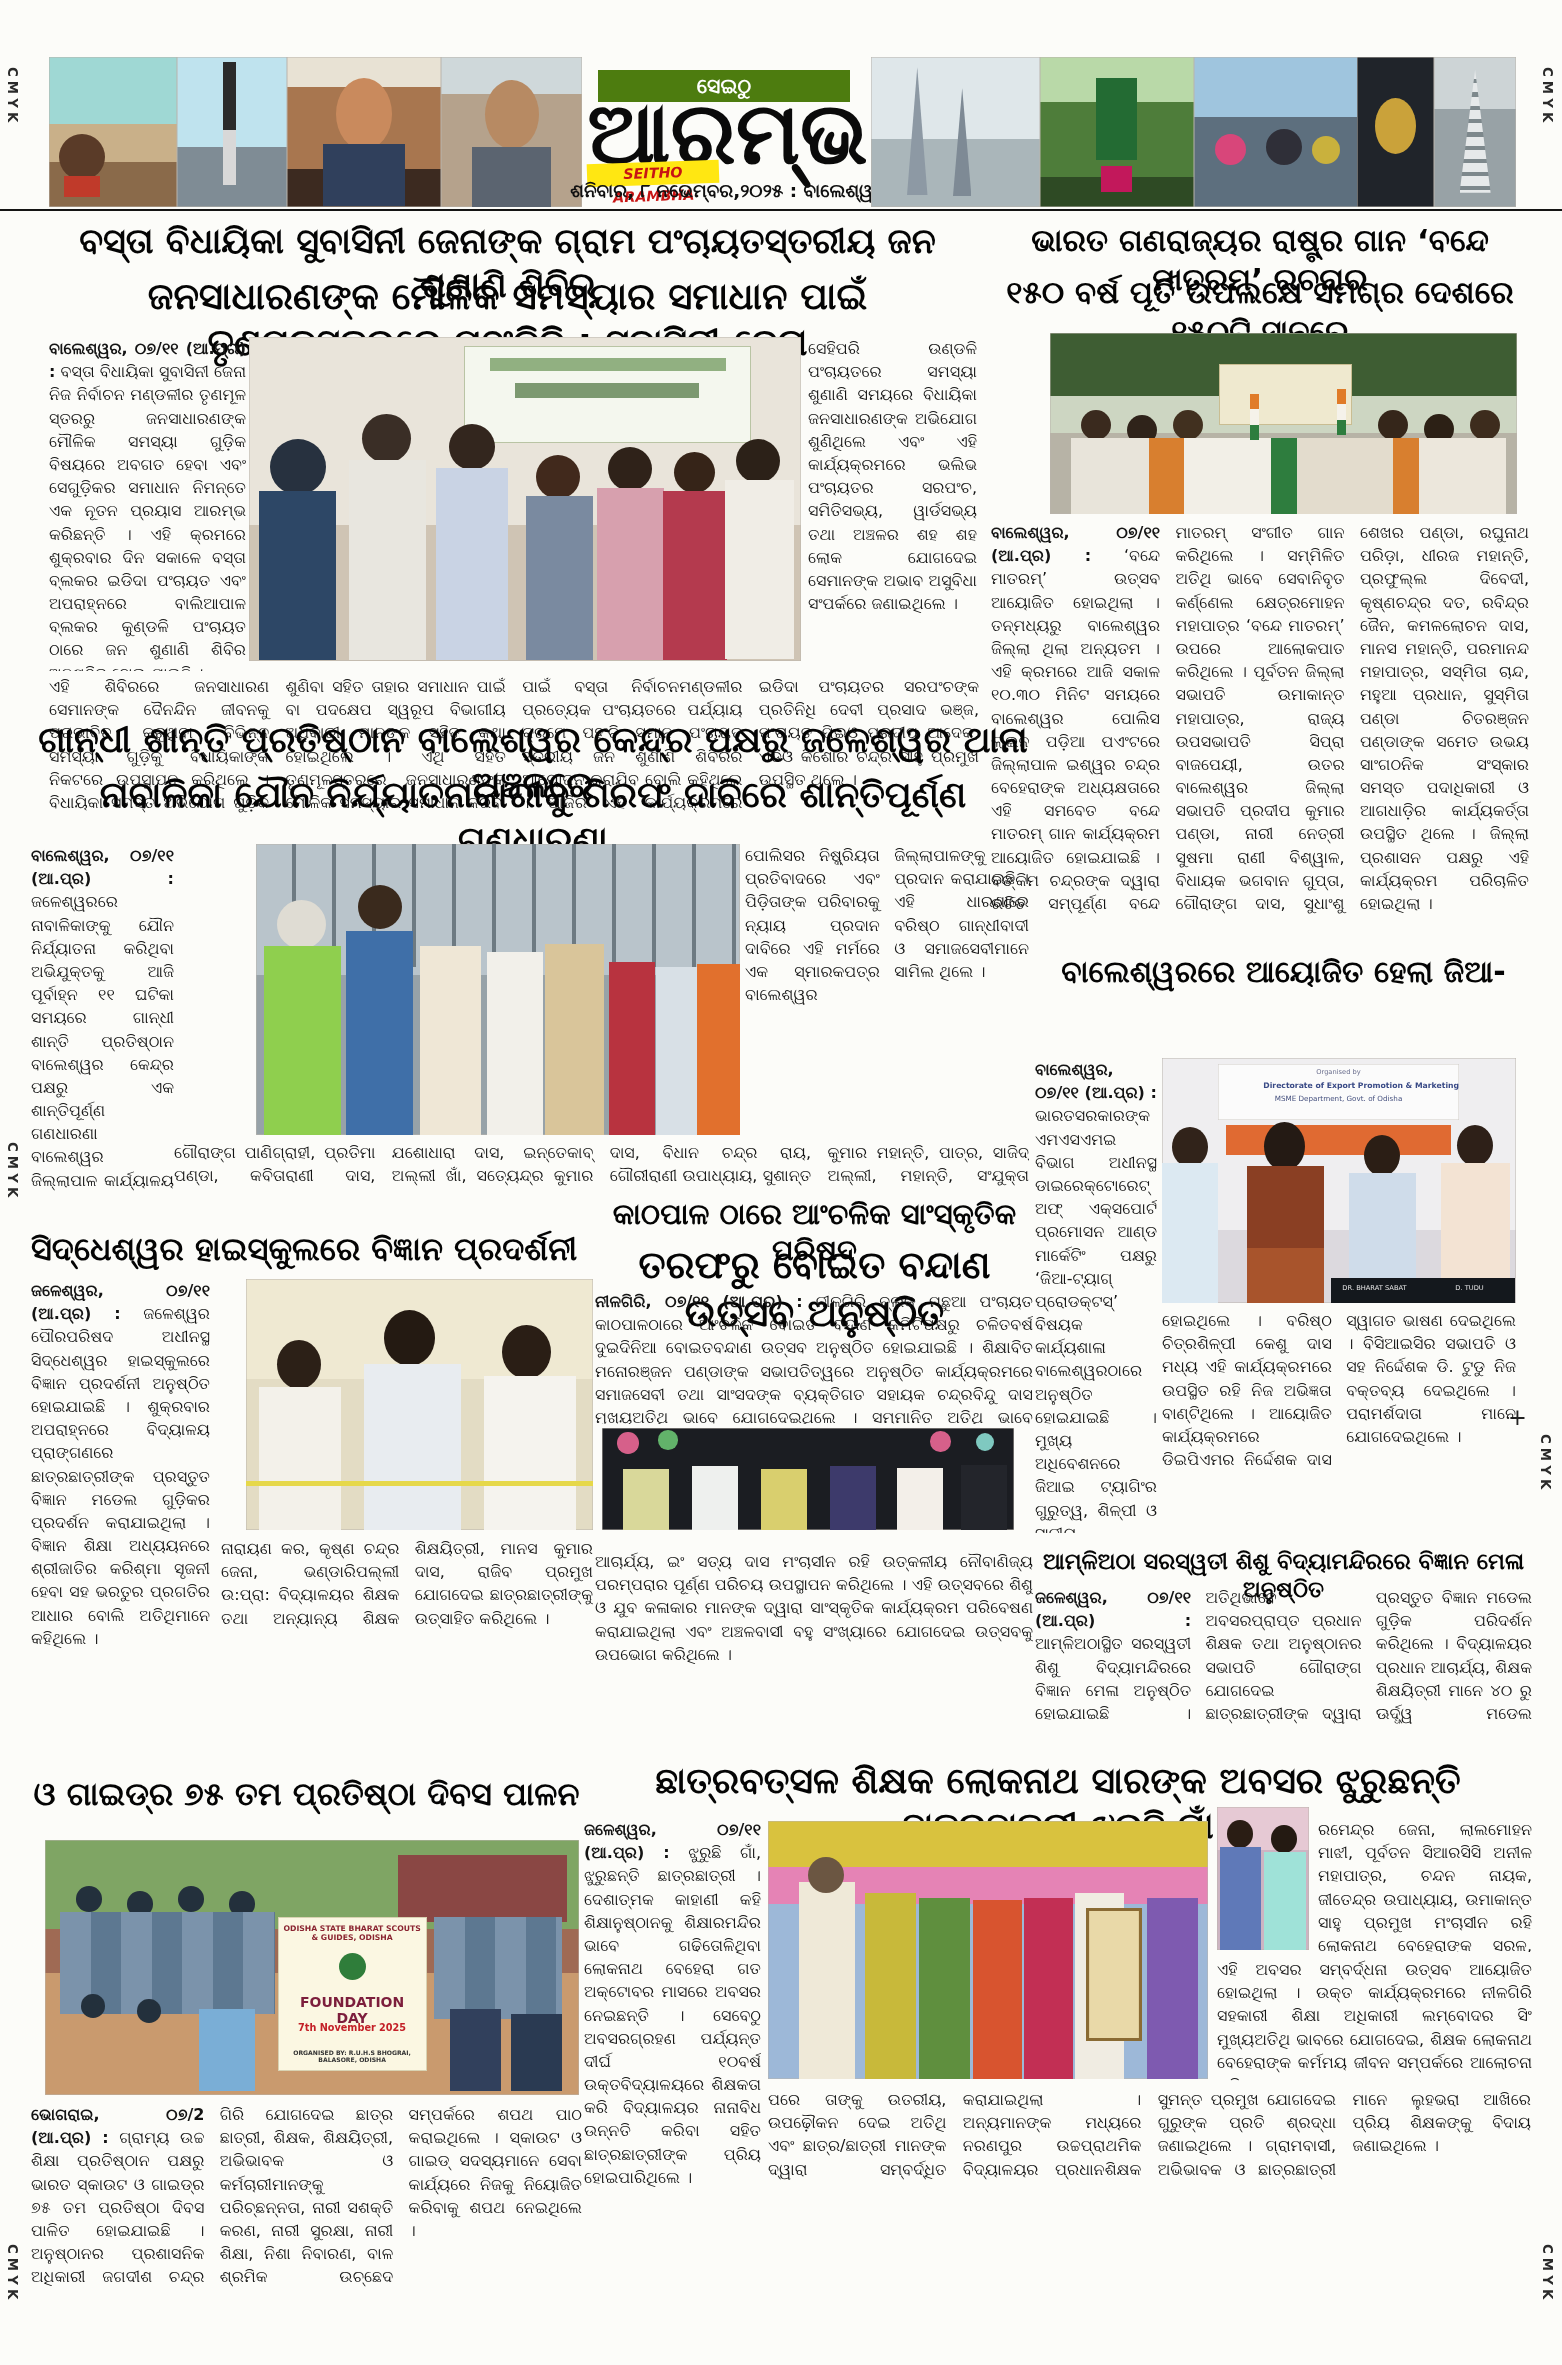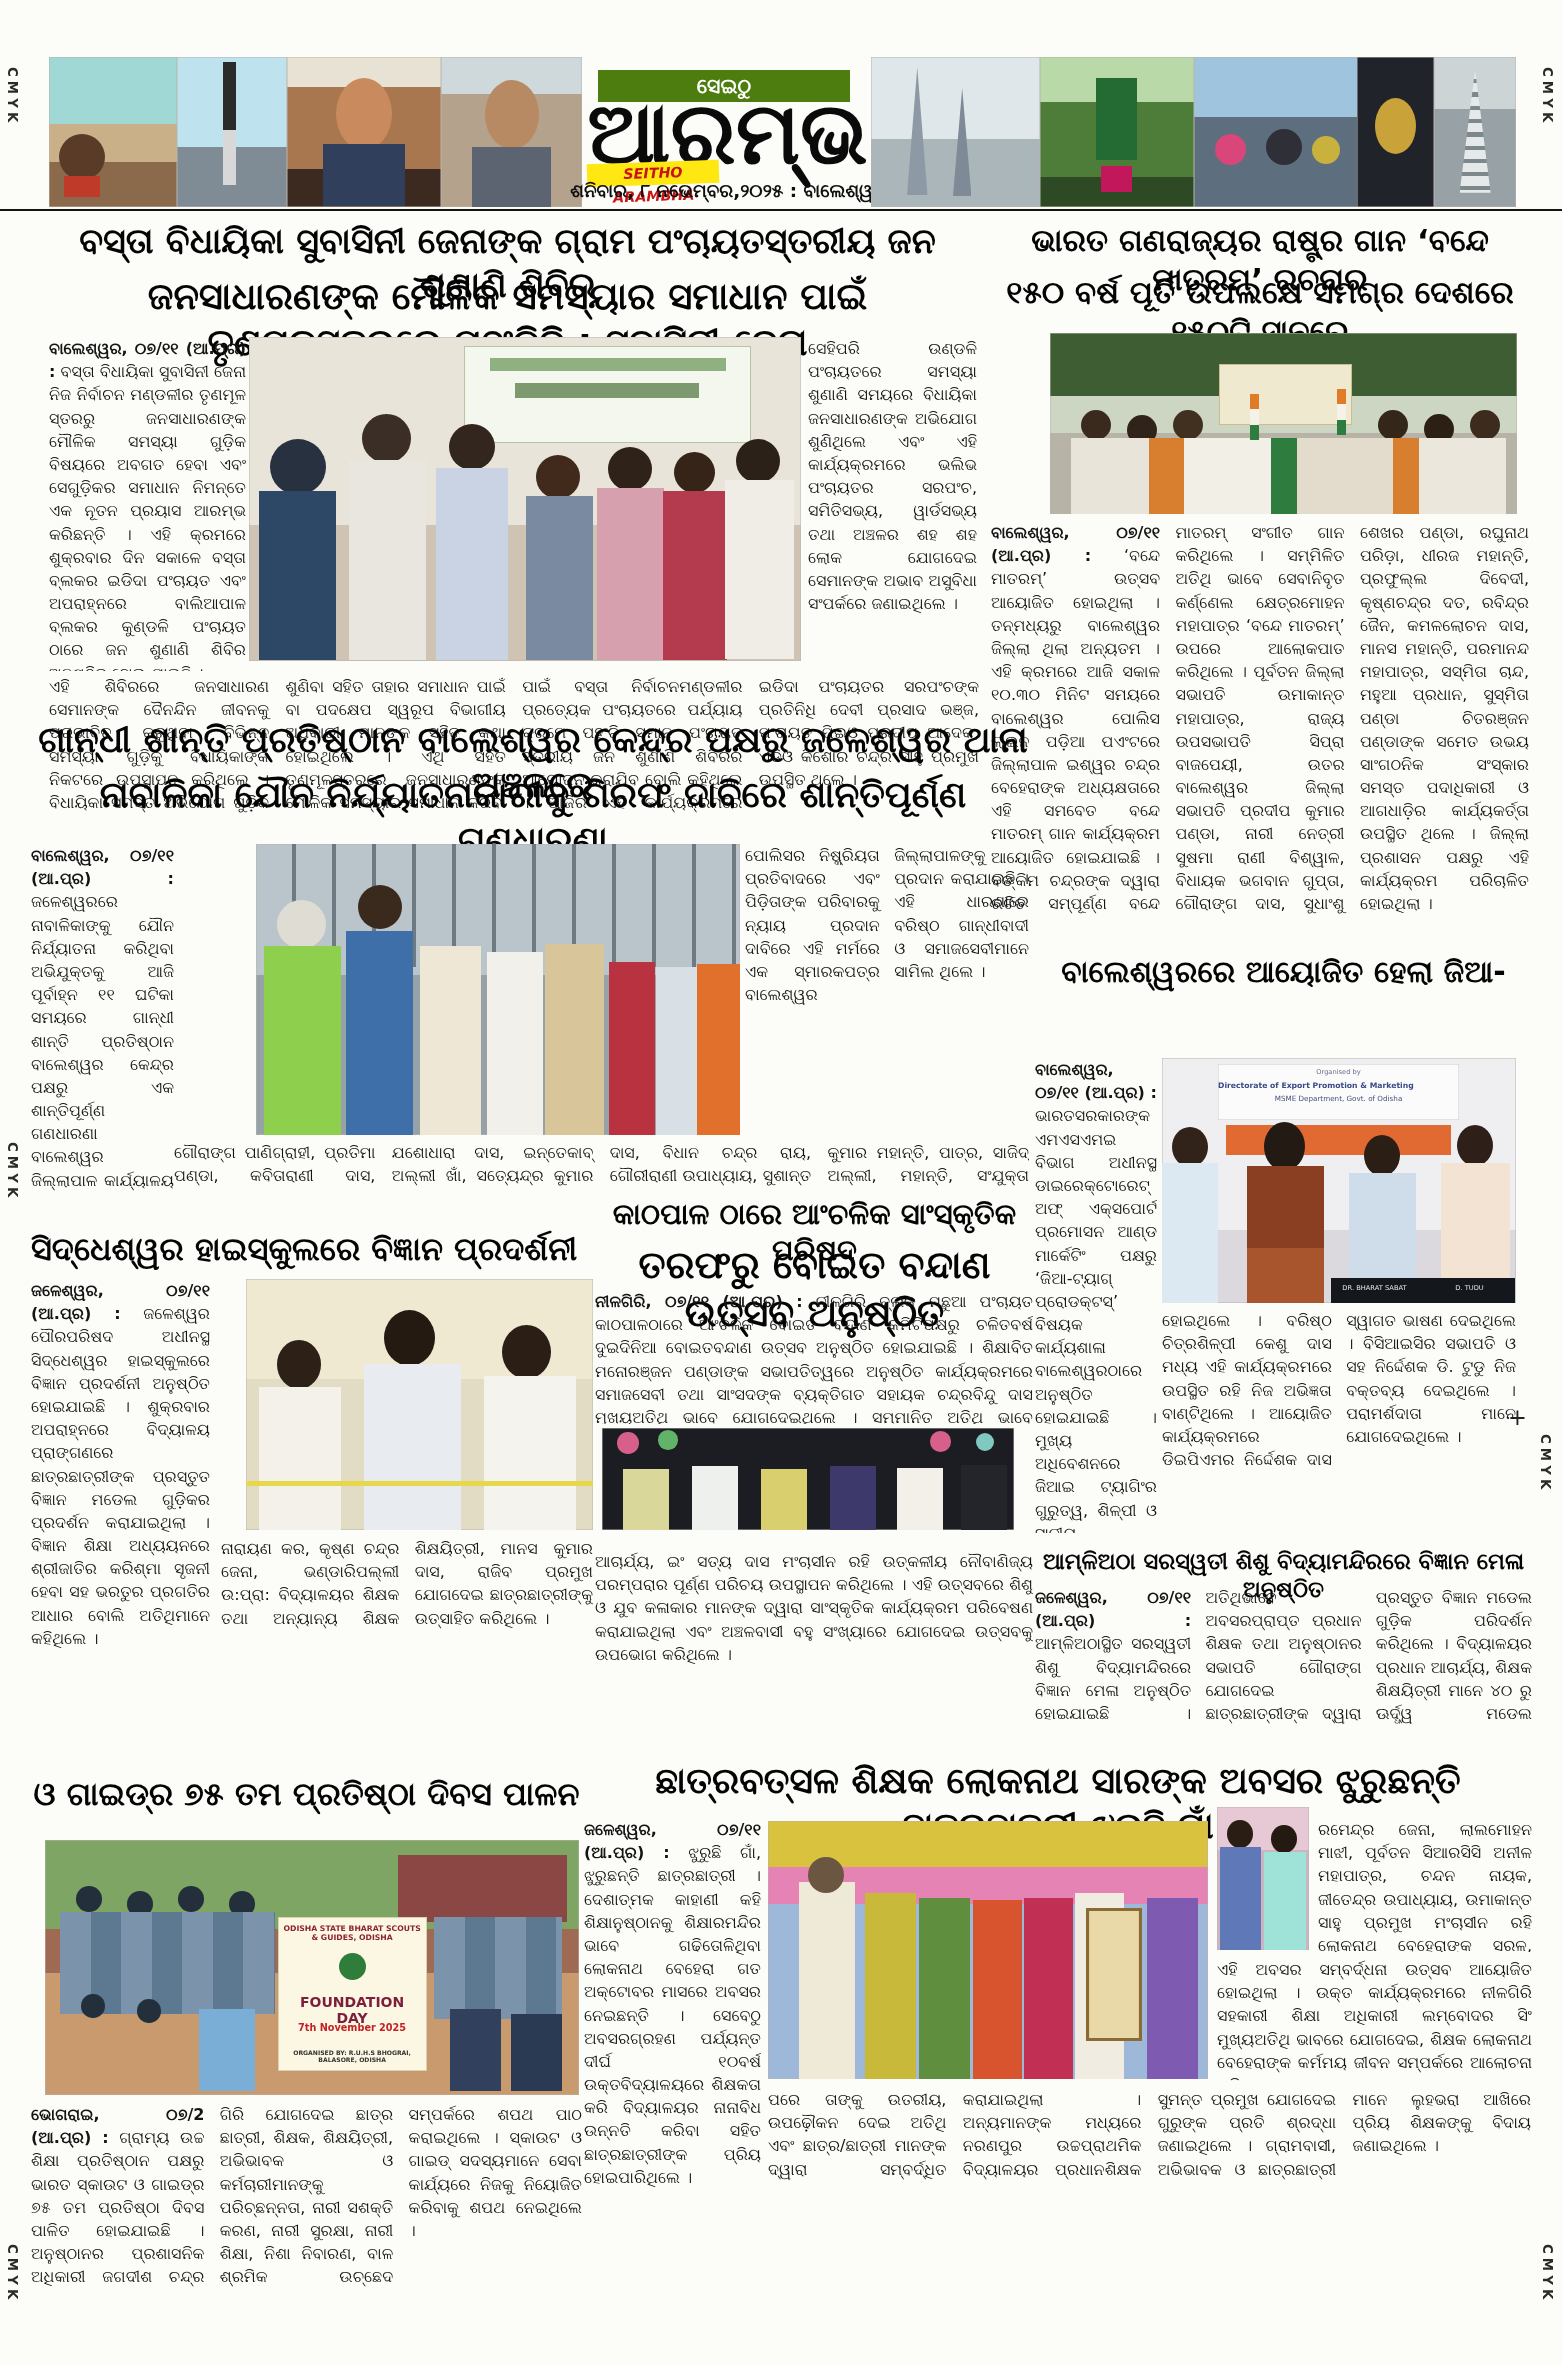--- a/index.html
+++ b/index.html
@@ -147,21 +147,21 @@
   <div class="abs body-txt" style="left:174px;top:1141px;width:855px;height:57px;columns:4;column-gap:16.4px;">ଗୌରାଙ୍ଗ ପାଣିଗ୍ରାହୀ, ପ୍ରତିମା ପଣ୍ଡା, କବିତାରାଣୀ ଦାସ, ଯଶୋଧାରା ଦାସ, ଇନ୍ତେକାବ୍ ଅଲ୍ଲୀ ଖାଁ, ସତ୍ୟେନ୍ଦ୍ର କୁମାର ଦାସ, ବିଧାନ ଚନ୍ଦ୍ର ରାୟ, ଗୌରୀରାଣୀ ଉପାଧ୍ୟାୟ, ସୁଶାନ୍ତ କୁମାର ମହାନ୍ତି, ପାତ୍ର, ସାଜିଦ୍ ଅଲ୍ଲୀ, ମହାନ୍ତି, ସଂଯୁକ୍ତା ବେହେରା, ଭଗବାନ ମୋହନୀ, ନୌସର ଅଲ୍ଲୀ ଓ ମିନତୀ ପ୍ରମୁଖ ଏହି ଗଣଧାରଣାରେ ସାମିଲ ଥିଲେ ।</div>
 
   <div class="abs hl" style="left:1035px;top:953px;width:497px;font-size:30px;">ବାଲେଶ୍ୱରରେ ଆୟୋଜିତ ହେଲା ଜିଆ-</div>
   <div class="abs body-txt" style="left:1035px;top:1058px;width:122px;height:475px;">
     <span class="dateline">ବାଲେଶ୍ୱର, ୦୭/୧୧ (ଆ.ପ୍ର) :</span>
     <span>ଭାରତସରକାରଙ୍କ ଏମଏସଏମଇ ବିଭାଗ ଅଧୀନସ୍ଥ ଡାଇରେକ୍ଟୋରେଟ୍ ଅଫ୍ ଏକ୍ସପୋର୍ଟ ପ୍ରମୋସନ ଆଣ୍ଡ ମାର୍କେଟିଂ ପକ୍ଷରୁ ‘ଜିଆ-ଟ୍ୟାଗ୍ ପ୍ରୋଡକ୍ଟସ୍’ ବିଷୟକ କାର୍ଯ୍ୟଶାଳା ବାଲେଶ୍ୱରଠାରେ ଅନୁଷ୍ଠିତ ହୋଇଯାଇଛି । ମୁଖ୍ୟ ଅଧିବେଶନରେ ଜିଆଇ ଟ୍ୟାଗିଂର ଗୁରୁତ୍ୱ, ଶିଳ୍ପୀ ଓ ସ୍ଥାନୀୟ ଉଦ୍ୟମୀଙ୍କ ପାଇଁ ଏହାର ଲାଭ ଓ ଅନୁମୋଦିତ ଜିଆଇ ସାର୍ଟିଫିକେସନ୍ ବିଷୟରେ ଆଲୋଚନା କରାଯାଇଥିଲା ।</span>
   </div>
   <div class="photo" style="left:1162px;top:1058px;width:354px;height:245px;background:linear-gradient(180deg,#efeef0 0 70%,#dcd9de 70% 100%);">
     <span class="rect" style="left:56px;top:6.1px;width:241px;height:56px;background:#fbfbfb;box-shadow:0 0 0 0.5px #d0ccc6 inset;"></span>
     <span class="abs" style="left:56px;top:10.2px;width:241px;text-align:center;font-size:6.7px;color:#6b6f8e;">Organised by</span>
-    <span class="abs" style="left:56px;top:22.5px;width:241px;text-align:left;font-size:7.7px;color:#394a86;font-weight:700;">Directorate of Export Promotion &amp; Marketing</span>
+    <span class="abs" style="left:56px;top:22.5px;width:241px;text-align:right;font-size:7.7px;color:#394a86;font-weight:700;">Directorate of Export Promotion &amp; Marketing</span>
     <span class="abs" style="left:56px;top:36px;width:241px;text-align:center;font-size:7.2px;color:#45507e;">MSME Department, Govt. of Odisha</span>
     <span class="rect" style="left:64px;top:67px;width:225px;height:30px;background:#e06a32;"></span>
     <span class="blob" style="left:10.2px;top:69px;width:36px;height:40px;background:#31231a;"></span>
     <span class="rect" style="left:0;top:105px;width:56px;height:140px;background:#dce9f2;"></span>
     <span class="blob" style="left:102px;top:64px;width:41px;height:49px;background:#241a14;"></span>
     <span class="rect" style="left:85px;top:108px;width:77px;height:137px;background:linear-gradient(180deg,#8a3f23 0 60%,#a8542c 60% 100%);"></span>
     <span class="blob" style="left:202px;top:77px;width:36px;height:41px;background:#2b1e15;"></span>
     <span class="rect" style="left:187px;top:115px;width:67px;height:130px;background:#cfdcea;"></span>
     <span class="blob" style="left:295px;top:67px;width:36px;height:41px;background:#2e2018;"></span>
     <span class="rect" style="left:279px;top:105px;width:69px;height:140px;background:#f3e3d3;"></span>

